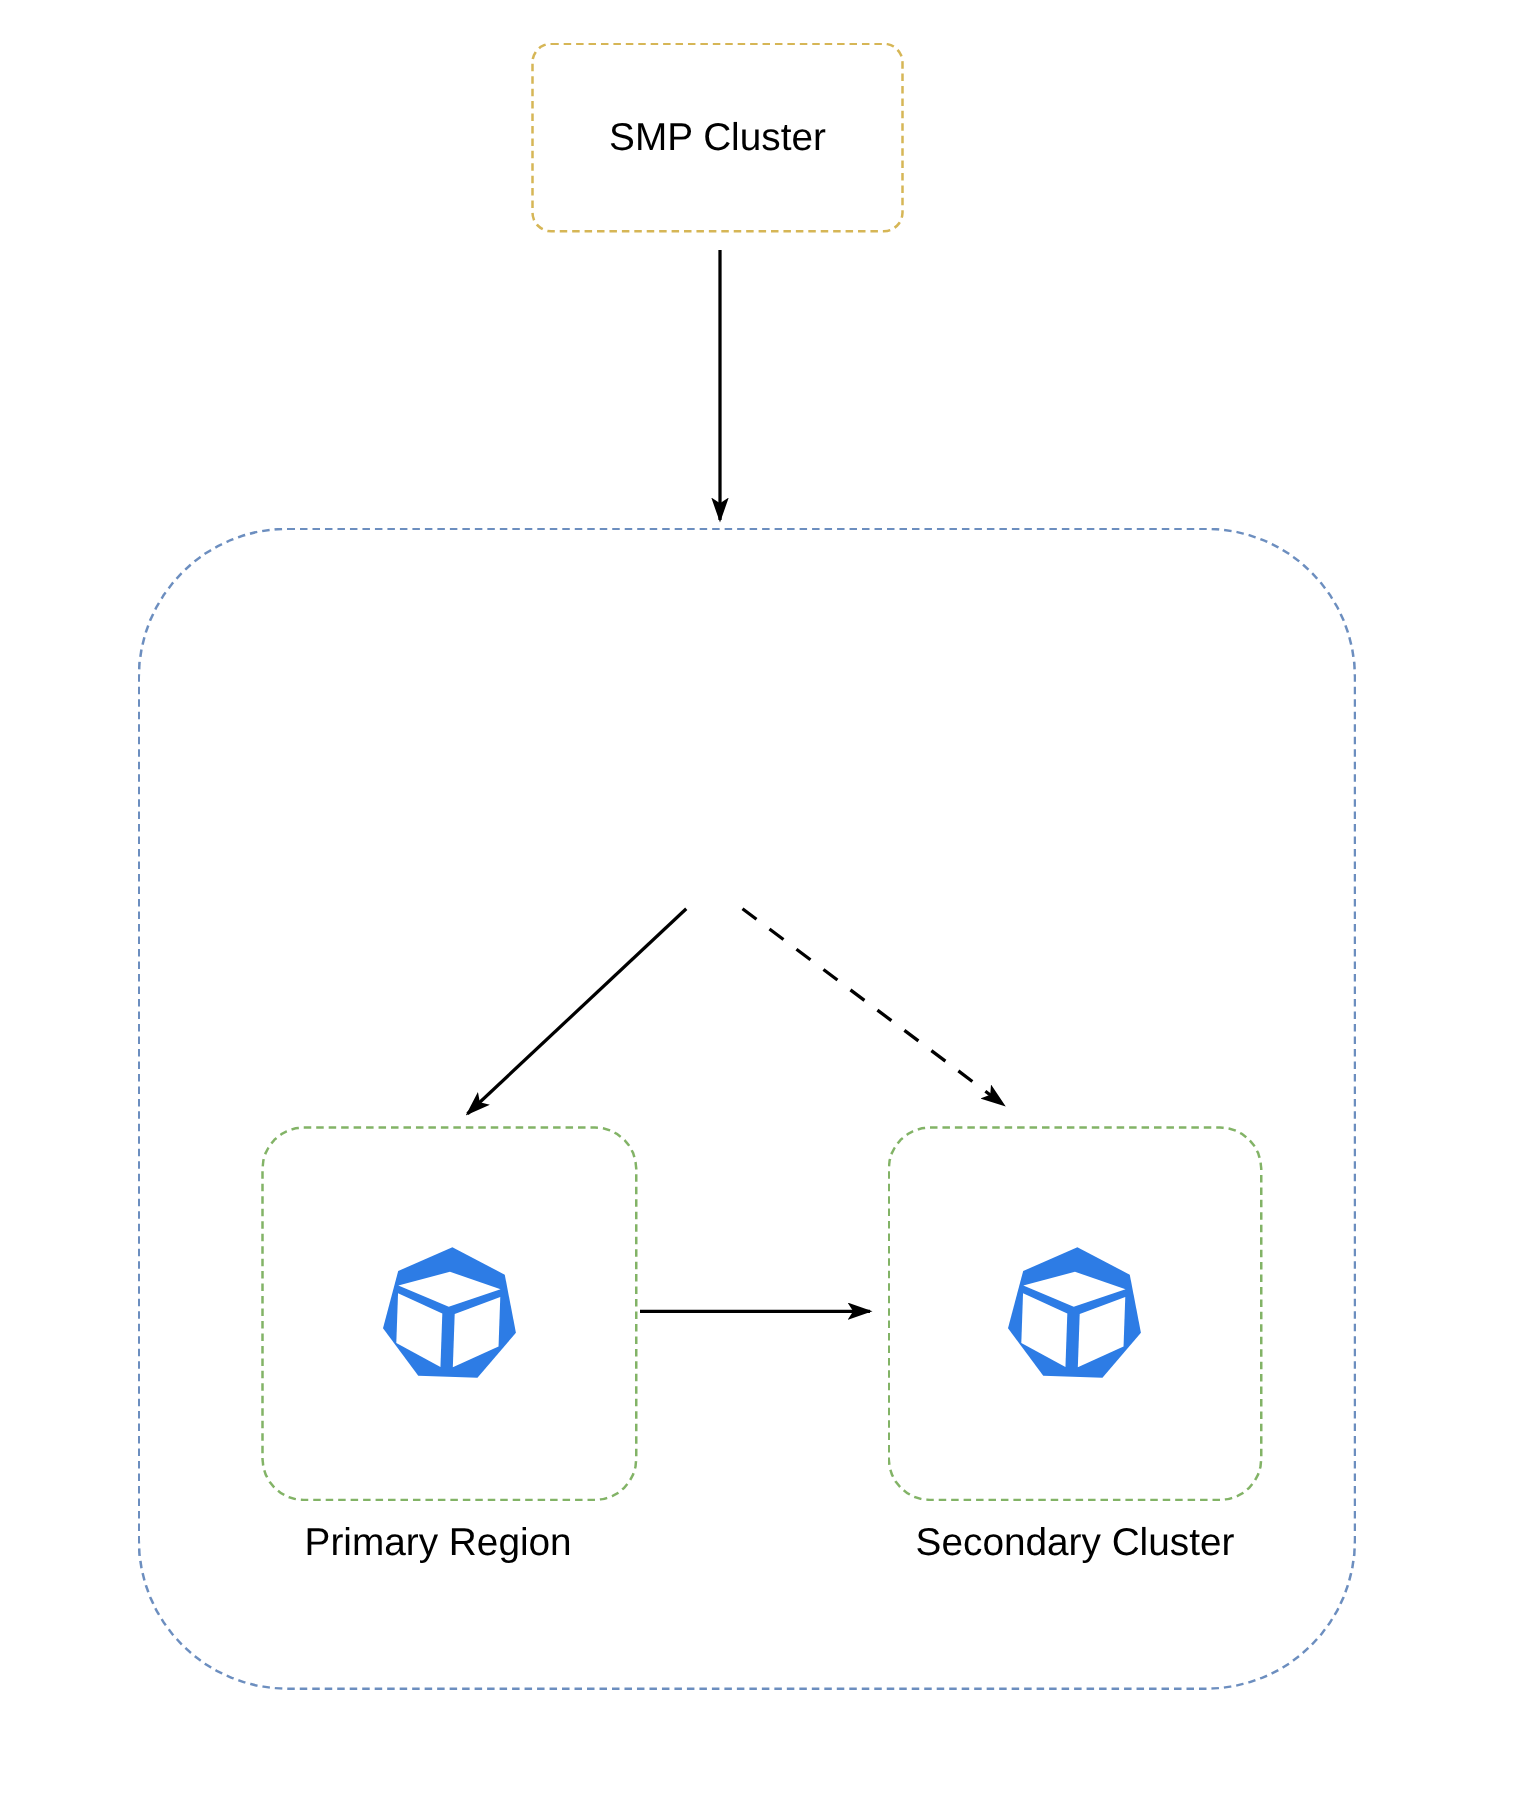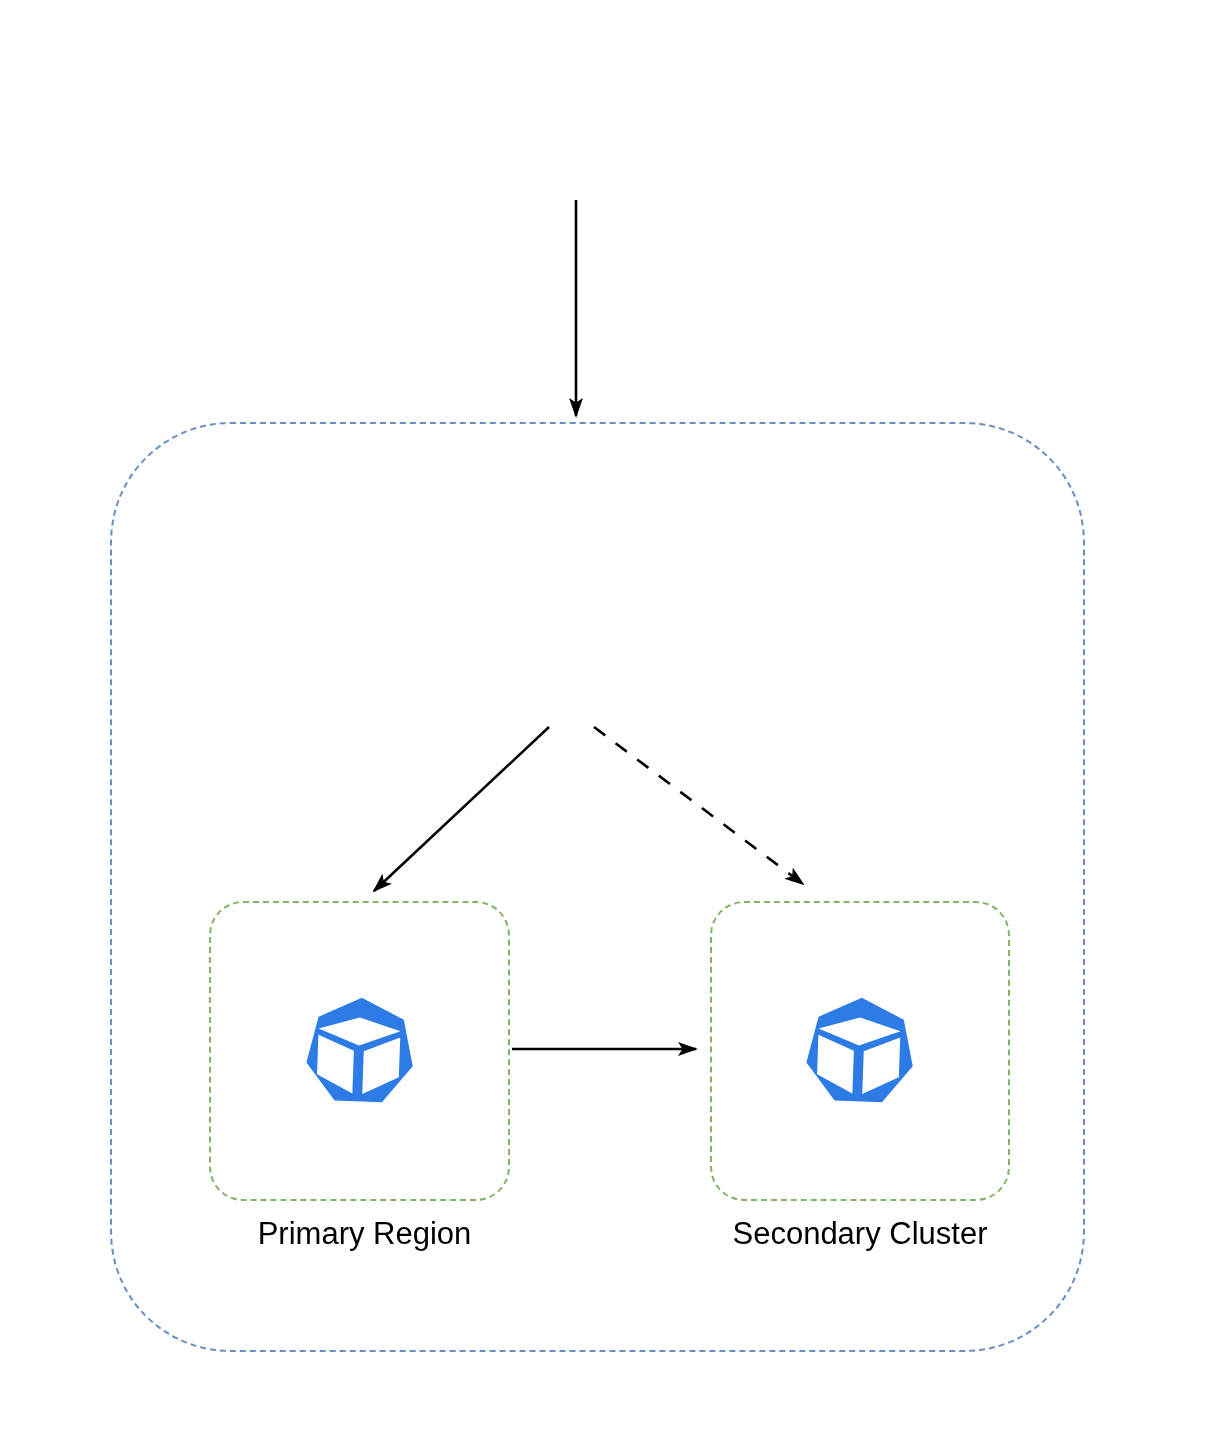--- a/index.html
+++ b/index.html
@@ -60,21 +60,21 @@
     width: 124px;
     height: 124px;
     color: var(--icon, #2d7ce5);
   }
   .region-caption {
     position: absolute;
     font-size: 31px;
     text-align: center;
     color: var(--text, #000000);
   }
-  .caption-primary   { left: 194px; top: 1216px; width: 341px; }
+  .caption-primary   { left: 180px; top: 1216px; width: 341px; }
   .caption-secondary { left: 690px; top: 1216px; width: 340px; }
   .edges-layer {
     position: absolute;
     left: 0; top: 0;
     width: 1210px;
     height: 1440px;
     pointer-events: none;
   }
   .edge {
     stroke: var(--arrow, #000000);
@@ -83,20 +83,23 @@
   }
   .edge-dashed { stroke-dasharray: 14 13; }
 </style>
 </head>
 <body>
 
 <div class="canvas">
 
   <div class="container outer-box"></div>
 
+  <div class="node smp-box">
+    <div class="node-label">SMP Cluster</div>
+  </div>
 
 
   <div class="region region-box region-primary">
     <svg class="region-icon" viewBox="0 0 100 100" aria-hidden="true">
       <g transform="rotate(2 50 51)">
         <polygon fill="currentColor" points="50,7 84.4,23.6 92.9,60.8 69.1,90.7 30.9,90.7 7.1,60.8 15.6,23.6"></polygon>
         <polygon fill="#ffffff" points="16,33 49,23 82,33 49,45.5"></polygon>
         <polygon fill="#ffffff" points="16,38 45,50 45,84.5 16,70"></polygon>
         <polygon fill="#ffffff" points="82,38 53,50 53,84.5 82,70"></polygon>
       </g>

